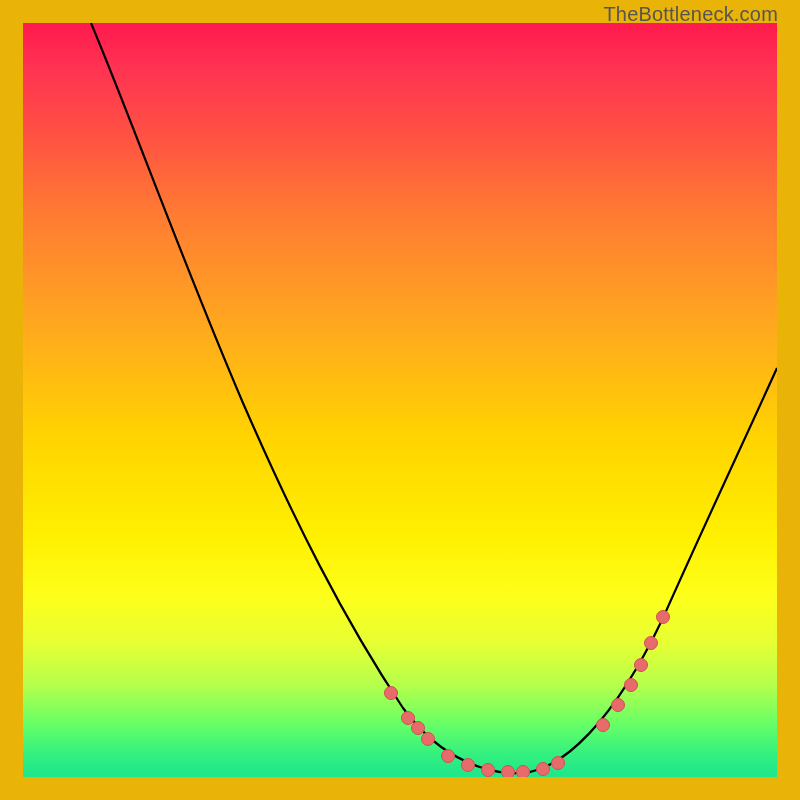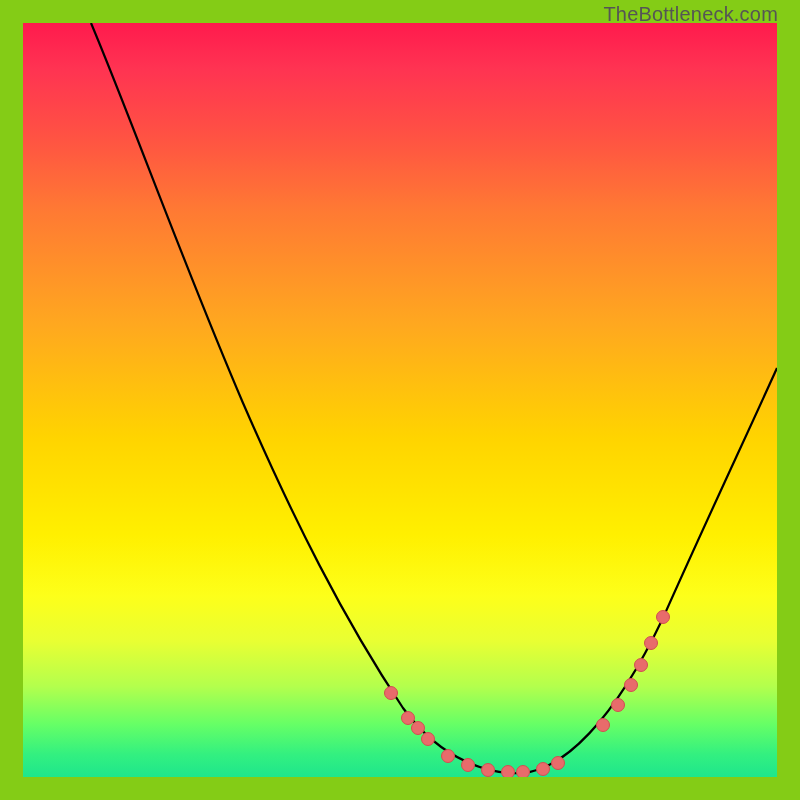--- a/index.html
+++ b/index.html
@@ -9,21 +9,21 @@
     background: #000;
     position: relative;
     font-family: Arial, sans-serif;
   }
   .frame {
     position: absolute;
     top: 0;
     left: 0;
     width: 800px;
     height: 800px;
-    background: #84cc16;
+    background: #eab308;
   }
   .plot-area {
     position: absolute;
     top: 23px;
     left: 23px;
     width: 754px;
     height: 754px;
     background: linear-gradient(to bottom,
       #ff1a4d 0%,
       #ff3352 6%,

